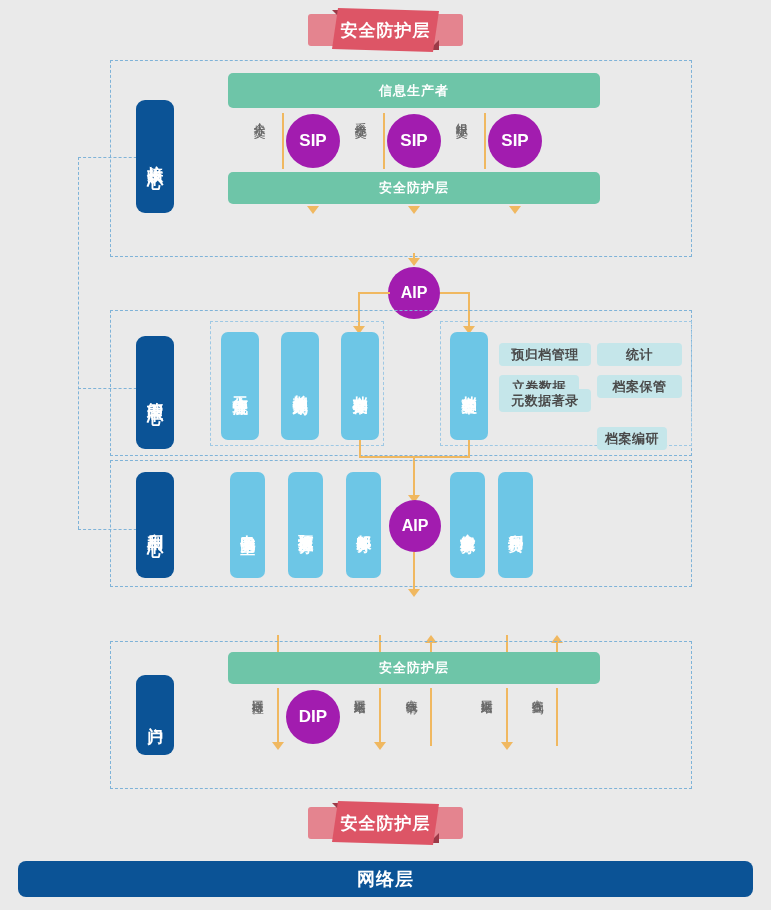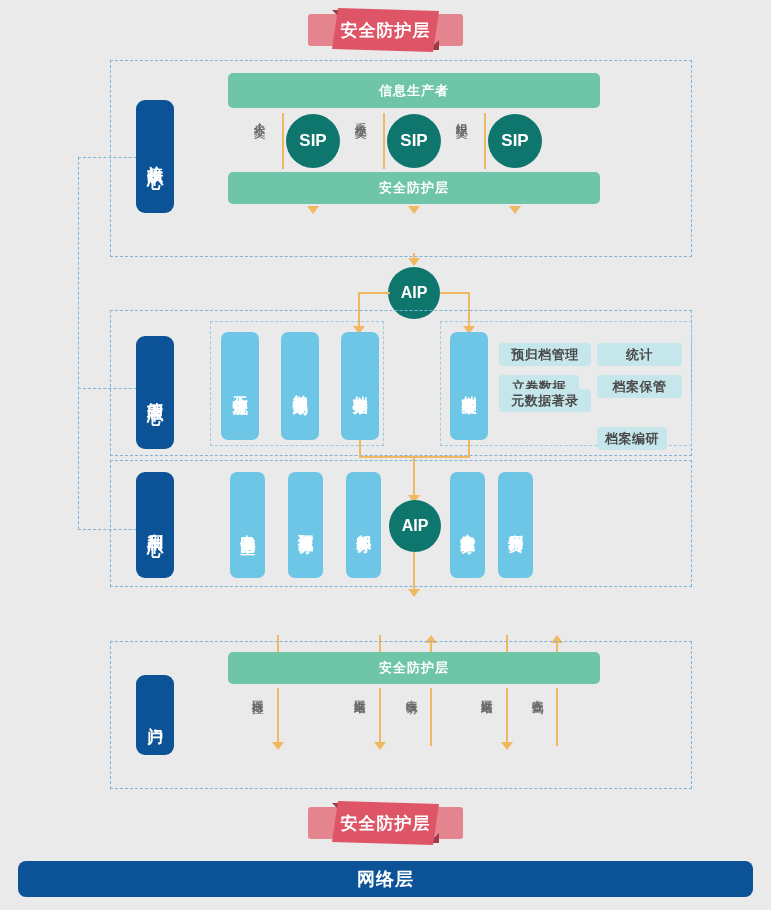--- a/index.html
+++ b/index.html
@@ -84,21 +84,21 @@
     background: #c5e6ea;
     border-radius: 4px;
     display: flex; align-items: center; justify-content: center;
     color: #4a4a4a; font-size: 13px; font-weight: bold;
     letter-spacing: 0.5px;
   }
 
   
   .circle {
     position: absolute;
-    background: #0f766e;
+    background: #a21caf;
     border-radius: 50%;
     display: flex; align-items: center; justify-content: center;
     color: #fff; font-weight: bold;
   }
   .circle.sip { width: 54px; height: 54px; font-size: 17px; }
   .circle.aip { width: 52px; height: 52px; font-size: 16px; }
   .circle.dip { width: 54px; height: 54px; font-size: 17px; }
 
   
   .vlabel {
@@ -234,20 +234,21 @@
   <div class="dashed-box" style="left:110px; top:641px; width:582px; height:148px;"></div>
 
   <div class="center-pill" style="left:136px; top:675px; width:38px; height:80px;">门户</div>
 
   <div class="bar green" style="left:228px; top:652px; width:372px; height:32px;">安全防护层</div>
 
   <div class="vline" style="left:277px; top:688px; height:58px;"></div>
   <div class="arr-d" style="left:272px; top:742px;"></div>
   <div class="vlabel" style="left:250px; top:690px; height:62px;">返回排位</div>
 
+  <div class="circle dip" style="left:286px; top:690px;">DIP</div>
 
   <div class="vline" style="left:379px; top:688px; height:58px;"></div>
   <div class="arr-d" style="left:374px; top:742px;"></div>
   <div class="vlabel" style="left:352px; top:690px; height:62px;">返回结果</div>
 
   <div class="vline" style="left:430px; top:688px; height:58px;"></div>
   <div class="vlabel" style="left:404px; top:690px; height:62px;">在线申请</div>
 
   <div class="vline" style="left:506px; top:688px; height:58px;"></div>
   <div class="arr-d" style="left:501px; top:742px;"></div>

